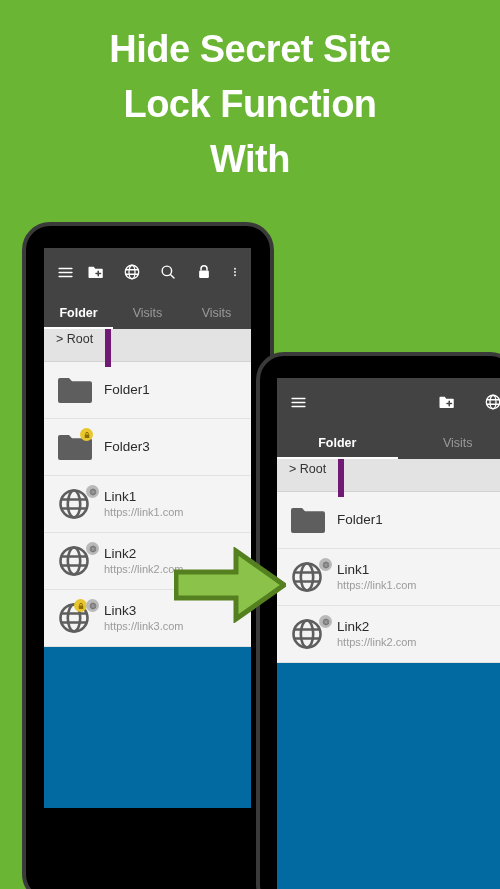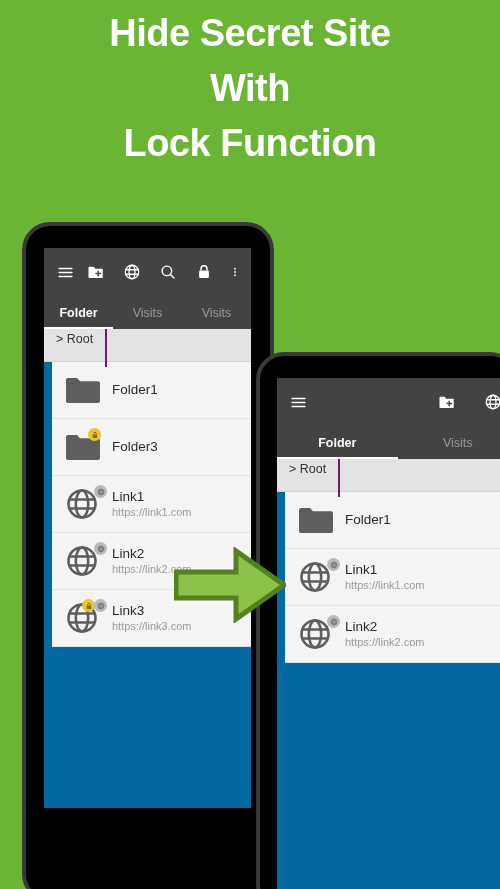--- a/index.html
+++ b/index.html
@@ -8,21 +8,21 @@
     background:#69b githubfallback;
     background:#6ab534;
     font-family:"Liberation Sans", sans-serif;
     overflow:hidden;
     position:relative;
   }
   .stage{position:absolute;inset:0;}
 
   
   .headline{
-    position:absolute;left:0;top:6px;width:500px;
+    position:absolute;left:0;top:22px;width:500px;
     text-align:center;color:#ffffff;
     font-weight:bold;font-size:38px;line-height:55px;
     letter-spacing:-0.5px;
   }
   .headline .l{display:block;white-space:nowrap;}
 
   
   .phone{position:absolute;}
   .phone .body{
     position:absolute;inset:0;
@@ -77,25 +77,25 @@
   }
 
   
   .crumbbar{
     background:#e3e3e3;height:32px;display:flex;align-items:center;
     border-bottom:1px solid #d2d2d2;
   }
   .crumb{
     font-size:12.5px;color:#333333;padding:0 12px;
     line-height:32px;height:44px;
-    border-right:2px solid #701a75;
-  }
-
-  
-  .list{background:#f4f4f4;margin-left:8px;}
+    border-right:6px solid #701a75;
+  }
+
+  
+  .list{background:#f4f4f4;}
   .row{
     height:57px;display:flex;align-items:center;
     border-bottom:1px solid #e2e2e2;
     padding-left:12px;box-sizing:border-box;
   }
   .thumb{
     position:relative;width:38px;height:34px;flex:0 0 auto;
     margin-right:10px;
   }
   .folder-glyph{
@@ -122,22 +122,22 @@
   }
   .arrow svg{display:block;width:112px;height:76px;}
 </style>
 </head>
 <body style="background: rgb(106, 181, 52);">
 
 <div class="stage">
 
   <div class="headline">
     <span class="l">Hide Secret Site</span>
+    <span class="l">Lock Function</span>
     <span class="l">With</span>
-    <span class="l">Lock Function</span>
   </div>
 
   <div class="phone" id="phone1">
     <div class="body"></div>
     <div class="screen">
 
       <div class="appbar">
         <div class="icons" style="padding:0 10px;">
           <span class="ic">
             <svg viewBox="0 0 24 24" width="19" height="19">

